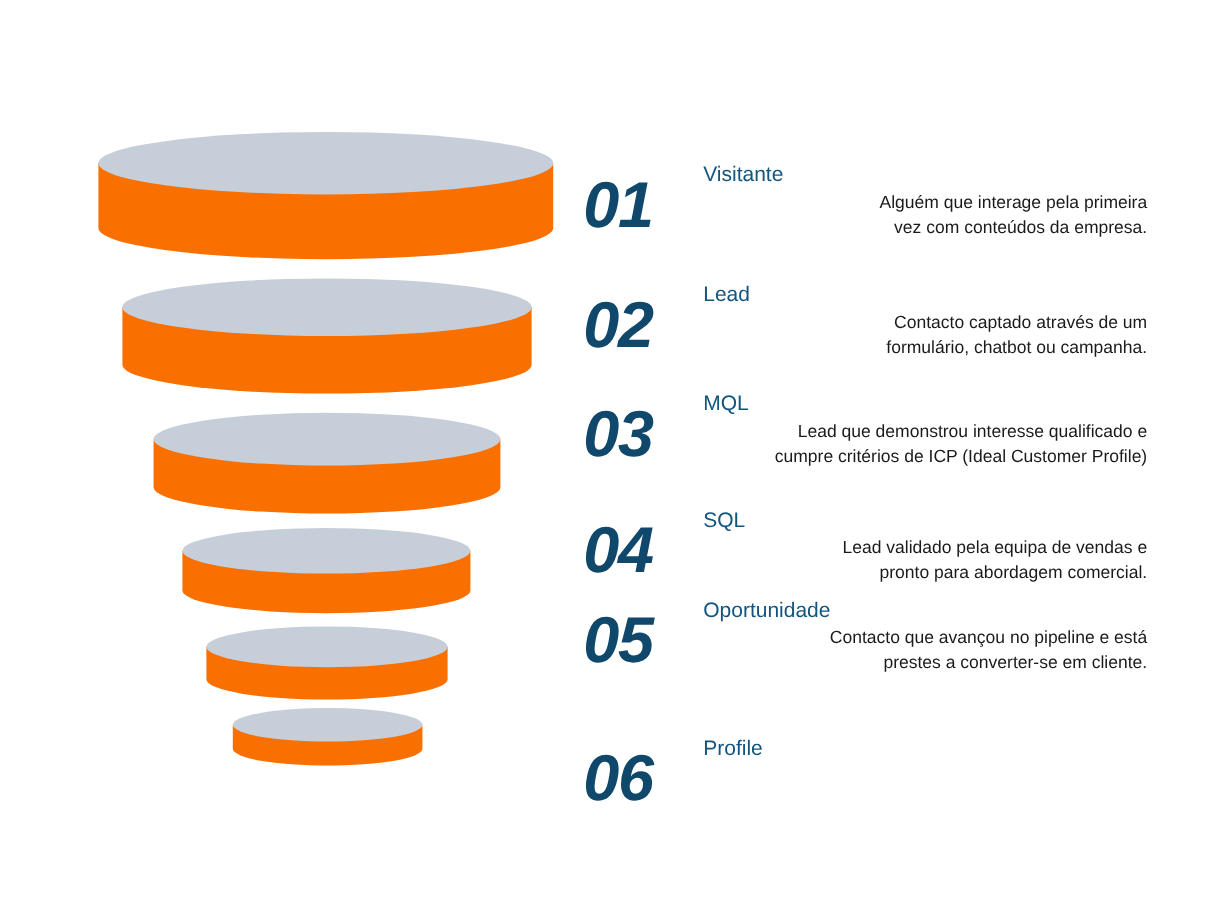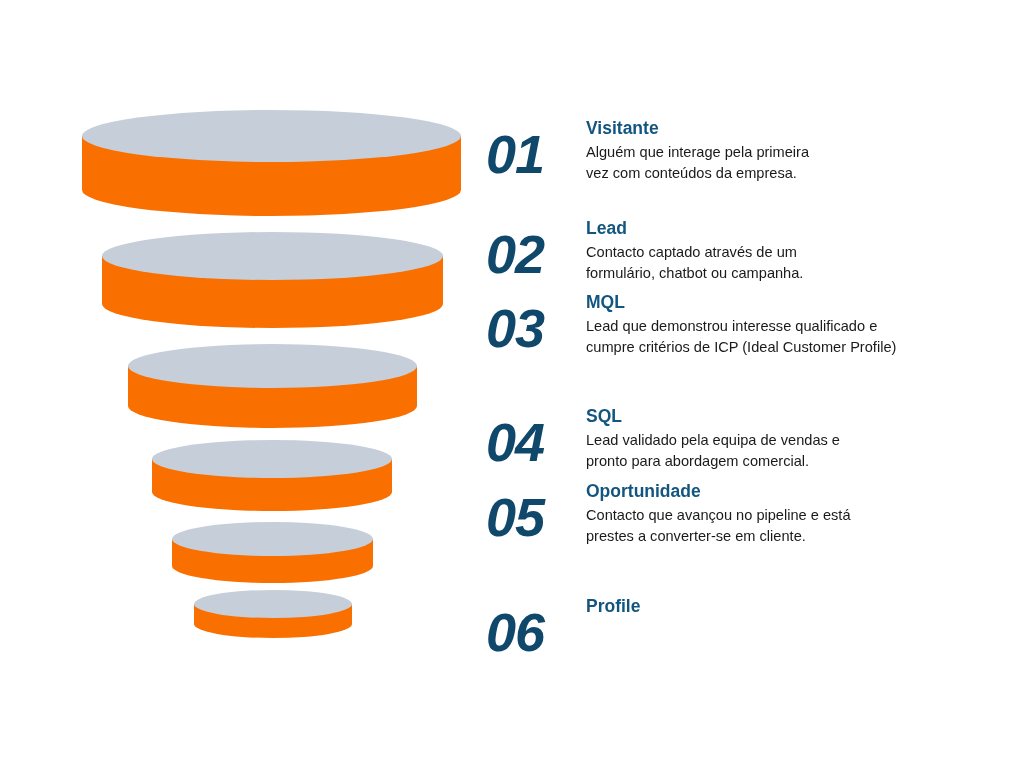--- a/index.html
+++ b/index.html
@@ -31,52 +31,54 @@
     left: 486px;
     top: 104px;
     width: 470px;
   }
   .step-row {
     position: absolute;
     left: 0;
     display: flex;
     align-items: flex-start;
     width: 470px;
+    margin-top: 17px;
   }
   .step-number {
     width: 100px;
     flex: 0 0 100px;
     color: #10486b;
     font-size: 54px;
     font-weight: bold;
     font-style: italic;
     letter-spacing: -1px;
     line-height: 1;
     text-align: left;
     padding-top: 9px;
   }
   .step-text {
     flex: 1 1 auto;
     padding-top: 0;
   }
   .step-title {
     color: #12557f;
     font-size: 17.5px;
-    font-weight: bold;
+    font-weight: normal;
     line-height: 1.25;
     margin: 0 0 2px 0;
     white-space: nowrap;
   }
   .step-desc {
     color: #1a1a1a;
     font-size: 14.6px;
     font-weight: normal;
     line-height: 1.45;
     margin: 0;
     white-space: pre-line;
+    text-align: right;
   }
 </style>
 </head>
 <body>
 
 <svg id="funnel-graphic" viewBox="0 0 480 768" width="480" height="768" xmlns="http://www.w3.org/2000/svg">
 
   <g>
     <path fill="#fa7000" d="M 82,136 L 82,190 A 189.5,26 0 0 0 461,190 L 461,136 Z"></path>
     <ellipse cx="271.5" cy="136" rx="189.5" ry="26" fill="#c6ced9"></ellipse>
@@ -121,21 +123,21 @@
 
   <div class="step-row" style="top:114px">
     <div class="step-number">02</div>
     <div class="step-text">
       <div class="step-title">Lead</div>
       <div class="step-desc">Contacto captado através de um
 formulário, chatbot ou campanha.</div>
     </div>
   </div>
 
-  <div class="step-row" style="top:188px">
+  <div class="step-row" style="top:205px">
     <div class="step-number">03</div>
     <div class="step-text">
       <div class="step-title">MQL</div>
       <div class="step-desc">Lead que demonstrou interesse qualificado e
 cumpre critérios de ICP (Ideal Customer Profile)</div>
     </div>
   </div>
 
   <div class="step-row" style="top:302px">
     <div class="step-number">04</div>

